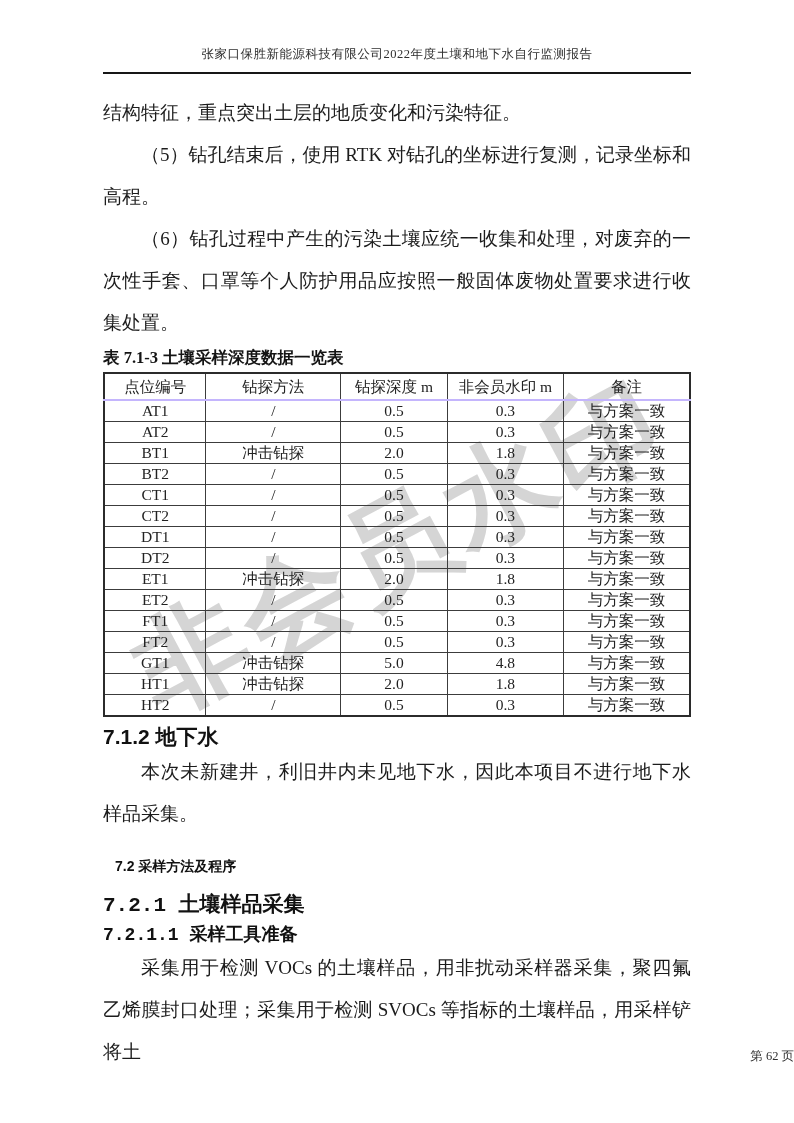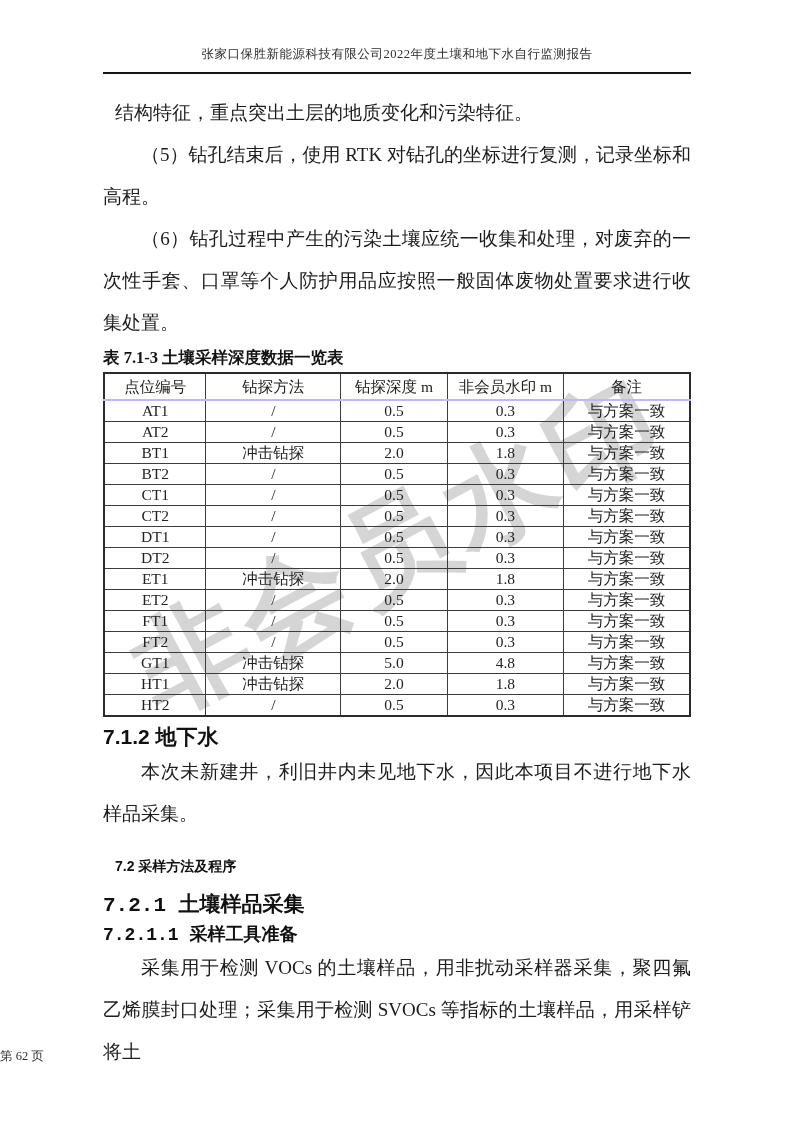--- a/index.html
+++ b/index.html
@@ -55,21 +55,21 @@
     position: relative;
     z-index: 1;
   }
   .body-text {
     font-size: 19px;
     line-height: 42px;
     text-align: justify;
     margin: 0;
     color: #1c1c1c;
   }
-  .body-text.first { margin-top: 18px; margin-left: 12px; }
+  .body-text.first { margin-top: 18px; }
   .indent { text-indent: 38px; }
   
   .tbl-caption {
     font-weight: bold;
     font-size: 16.5px;
     line-height: 22px;
     margin: 3px 0 3px 0;
     color: #141414;
   }
   table.depth {
@@ -130,21 +130,21 @@
     color: #111111;
     margin: 4px 0 0 0;
     line-height: 24px;
   }
   
   .footer {
     position: absolute;
     bottom: 58px;
     left: 0;
     width: 100%;
-    text-align: left;
+    text-align: right;
     font-size: 12.5px;
     color: #2e2e2e;
     z-index: 1;
   }
 </style>
 </head>
 <body>
 
 <div class="page">
 

